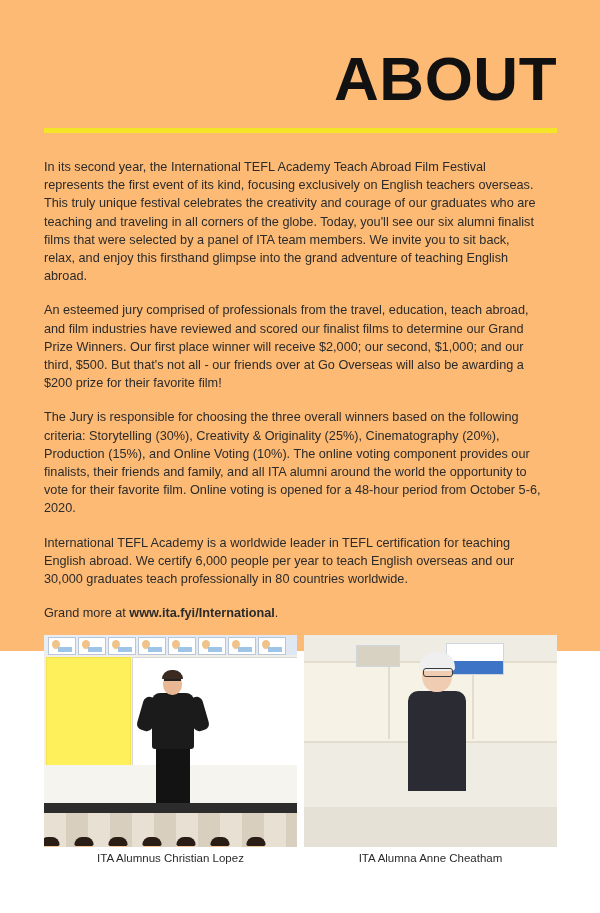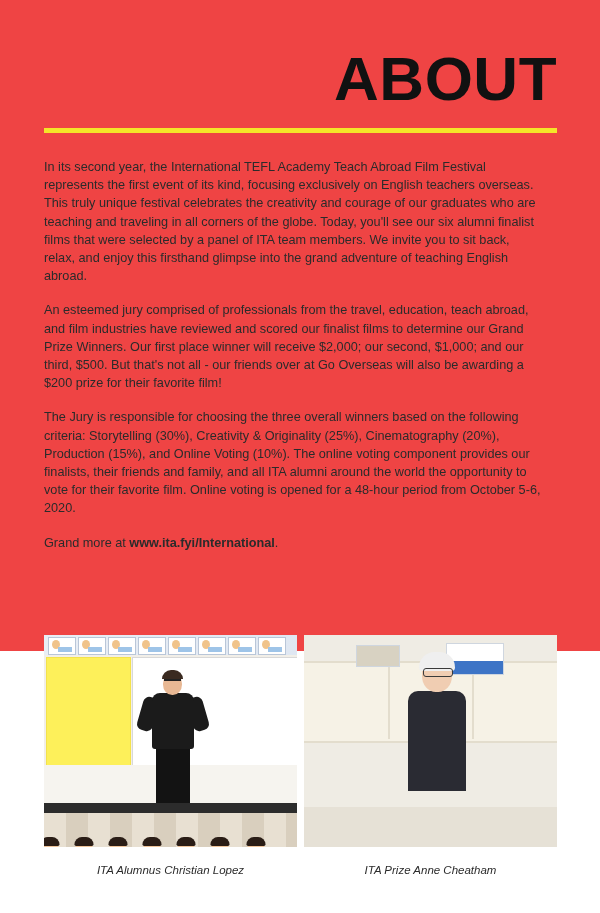--- a/index.html
+++ b/index.html
@@ -13,21 +13,21 @@
     position: relative;
     font-family: "Liberation Sans", sans-serif;
     color: #2b2b2b;
     overflow: hidden;
   }
   .page {
     position: absolute;
     left: 0; top: 0;
     width: 600px;
     height: 651px;
-    background: #ef4444;
+    background: #fdba74;
   }
   .content {
     position: absolute;
     left: 44px;
     top: 0;
     width: 513px;
   }
 
   
   .page-title {
@@ -79,26 +79,25 @@
     width: 253px;
   }
   .photo-frame {
     width: 253px;
     height: 212px;
     overflow: hidden;
     position: relative;
     background: #e7e3dc;
   }
   .caption {
-    margin-top: 16px;
+    margin-top: 4px;
     text-align: center;
     font-size: 11.5px;
     line-height: 14px;
     color: #2b2b2b;
-    font-style: italic;
   }
 
   
   .ph1-bg { position:absolute; left:0; top:0; width:100%; height:100%;
     background:#f2efe8; }
   .ph1-topband { position:absolute; left:0; top:0; width:100%; height:20px;
     background:linear-gradient(90deg,#e9eef5 0%,#dfe7f2 100%); }
   .ph1-card { position:absolute; top:2px; width:26px; height:16px;
     background:#ffffff; border:1px solid #b9c6d8; }
   .ph1-card i { position:absolute; left:3px; top:2px; width:8px; height:9px;
@@ -166,20 +165,21 @@
 <div class="page">
   <div class="content">
 
     <h1 class="page-title">ABOUT</h1>
     <div class="title-rule"></div>
 
     <div class="body-copy">
       <p class="para">In its second year, the International TEFL Academy Teach Abroad Film Festival represents the first event of its kind, focusing exclusively on English teachers overseas. This truly unique festival celebrates the creativity and courage of our graduates who are teaching and traveling in all corners of the globe. Today, you'll see our six alumni finalist films that were selected by a panel of ITA team members. We invite you to sit back, relax, and enjoy this firsthand glimpse into the grand adventure of teaching English abroad.</p>
       <p class="para">An esteemed jury comprised of professionals from the travel, education, teach abroad, and film industries have reviewed and scored our finalist films to determine our Grand Prize Winners. Our first place winner will receive $2,000; our second, $1,000; and our third, $500. But that's not all - our friends over at Go Overseas will also be awarding a $200 prize for their favorite film!</p>
       <p class="para">The Jury is responsible for choosing the three overall winners based on the following criteria: Storytelling (30%), Creativity &amp; Originality (25%), Cinematography (20%), Production (15%), and Online Voting (10%). The online voting component provides our finalists, their friends and family, and all ITA alumni around the world the opportunity to vote for their favorite film. Online voting is opened for a 48-hour period from October 5-6, 2020.</p>
+      <p class="para">International TEFL Academy is a worldwide leader in TEFL certification for teaching English abroad. We certify 6,000 people per year to teach English overseas and our 30,000 graduates teach professionally in 80 countries worldwide.</p>
       <p class="para link-line"><span>Grand more at </span><a class="link-strong" href="#">www.ita.fyi/International</a><span>.</span></p>
     </div>
 
   </div>
 
   <div class="photo-row">
 
     <div class="photo-block">
       <div class="photo-frame" aria-label="Male ITA alumnus teacher standing in a classroom behind seven young children holding painted artwork">
         <div class="ph1-bg"></div>
@@ -316,17 +316,17 @@
           
         </div>
         <div class="stud" style="left:206px;">
           
           
           
           
           
         </div>
       </div>
-      <div class="caption">ITA Prize Anne Cheatham</div>
+      <div class="caption">ITA Alumna Anne Cheatham</div>
     </div>
 
   </div>
 </div>
 
 </body></html>

